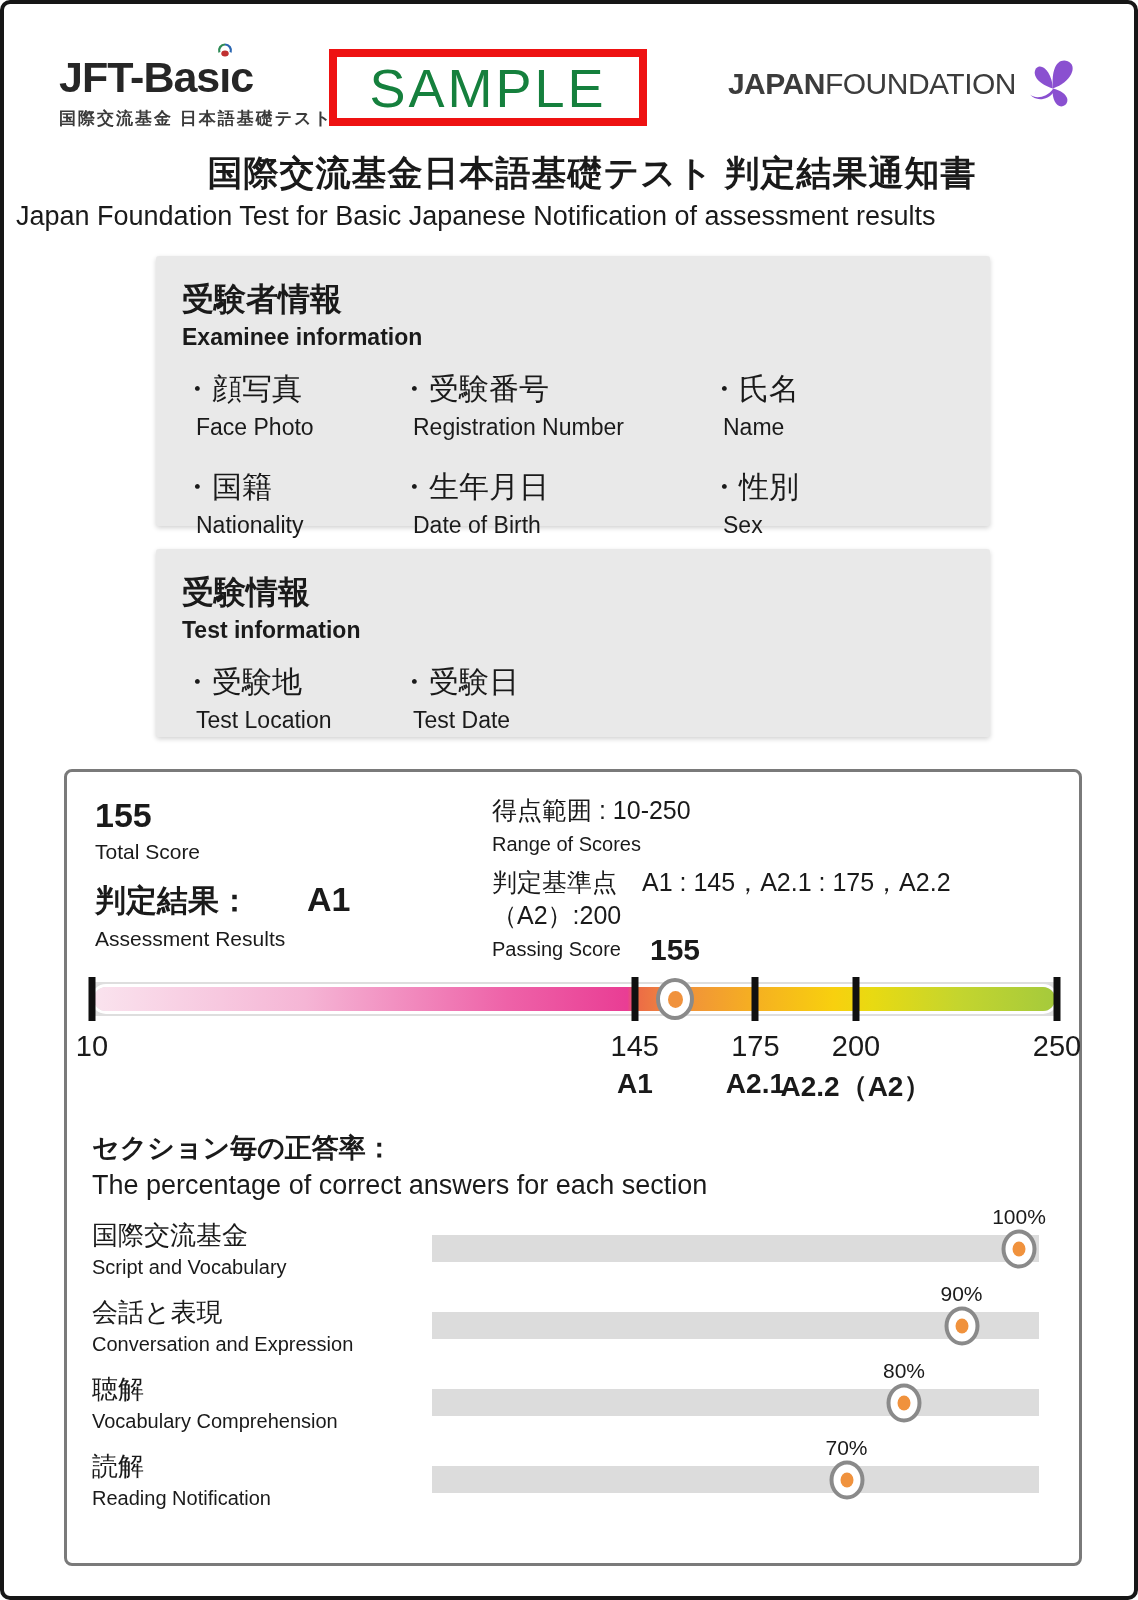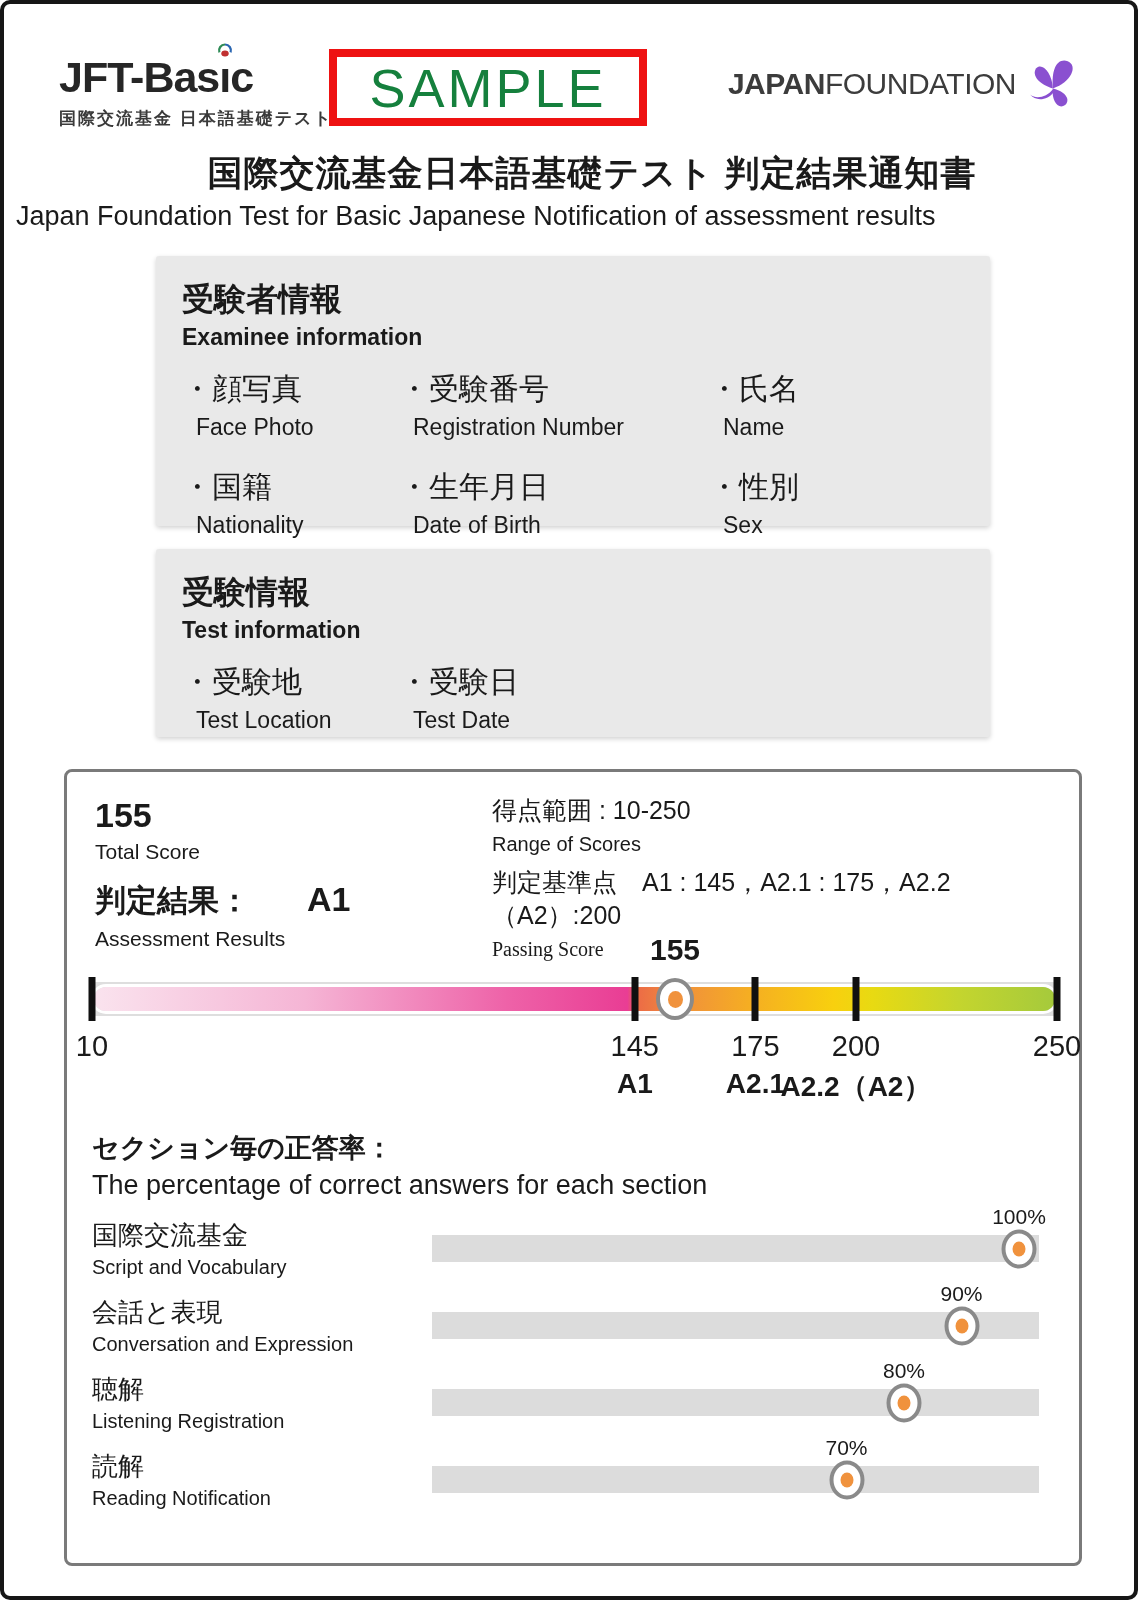--- a/index.html
+++ b/index.html
@@ -176,21 +176,21 @@
         <span class="score-label-jp">判定結果：</span>
         <span class="score-value">A1</span>
       </div>
       <div class="score-label-en">Assessment Results</div>
     </div>
 
     <div class="score-right">
       <div class="sr-jp">得点範囲 : 10-250</div>
       <div class="sr-en">Range of Scores</div>
       <div class="sr-jp">判定基準点　A1 : 145，A2.1 : 175，A2.2（A2）:200</div>
-      <div class="sr-en" style="margin-bottom:0;font-family:Liberation Serif, serif;">Passing Score</div>
+      <div class="sr-en" style="margin-bottom:0;">Passing Score</div>
     </div>
 
     <div class="gauge">
       <div class="gauge-track"></div>
       <div class="gauge-bar"></div>
 
       <div class="tick-group" style="left: 0%;">
         <div class="tick-mark"></div>
         <div class="tick-num">10</div>
         <div class="tick-level"></div>
@@ -257,21 +257,21 @@
             <div class="sec-marker" style="left: 90%;">
                 <div class="sec-dot"></div>
               </div>
           </div>
         </div>
       </div>
 
       <div class="section-row">
         <div>
           <div class="sec-jp">聴解</div>
-          <div class="sec-en">Listening Registration</div>
+          <div class="sec-en">Vocabulary Comprehension</div>
         </div>
         <div class="sec-track">
           <div class="sec-area">
             <div class="sec-pct" style="left: 80%;">80%</div>
             <div class="sec-marker" style="left: 80%;">
                 <div class="sec-dot"></div>
               </div>
           </div>
         </div>
       </div>

